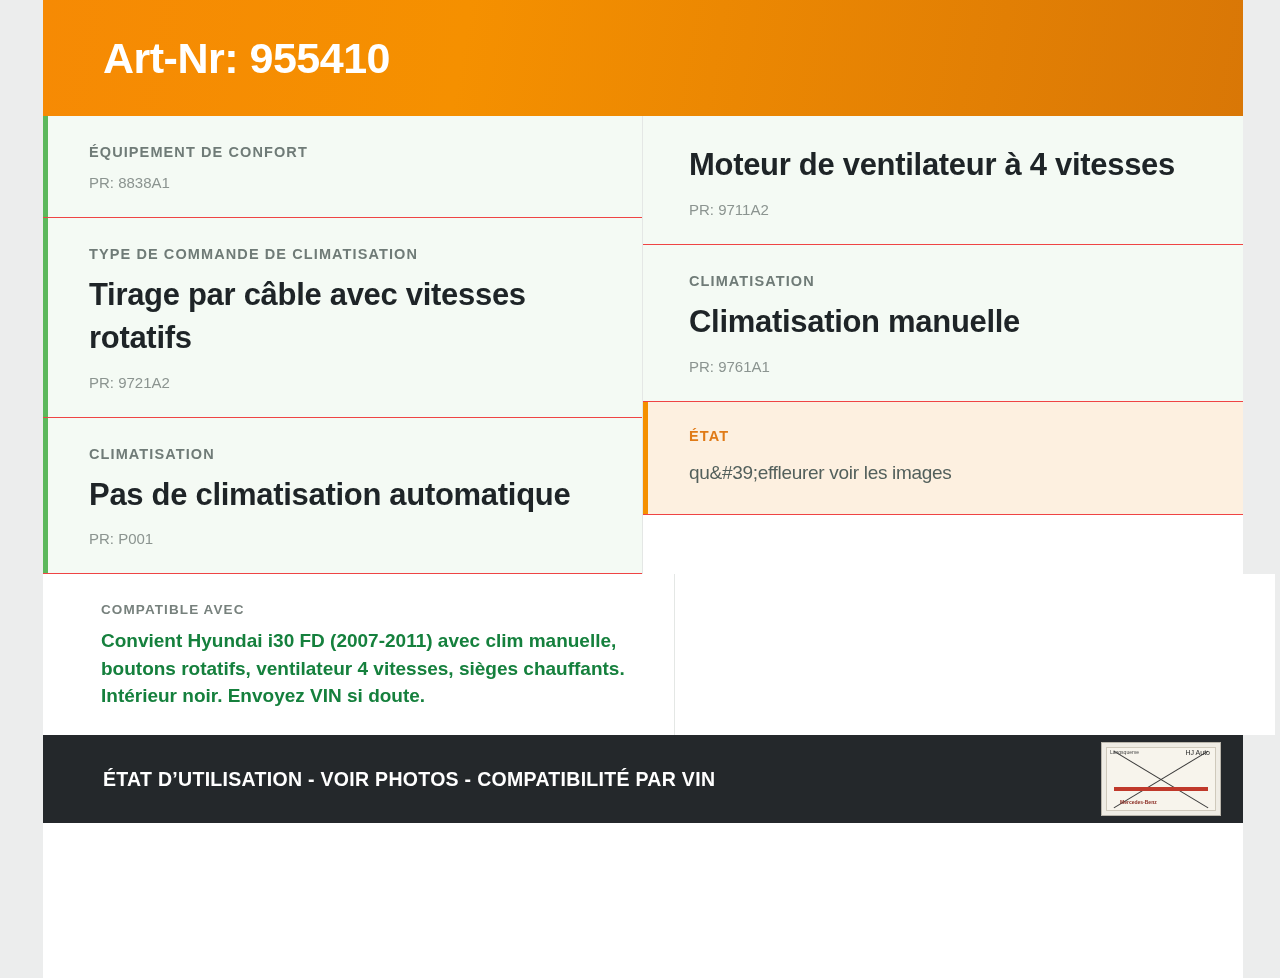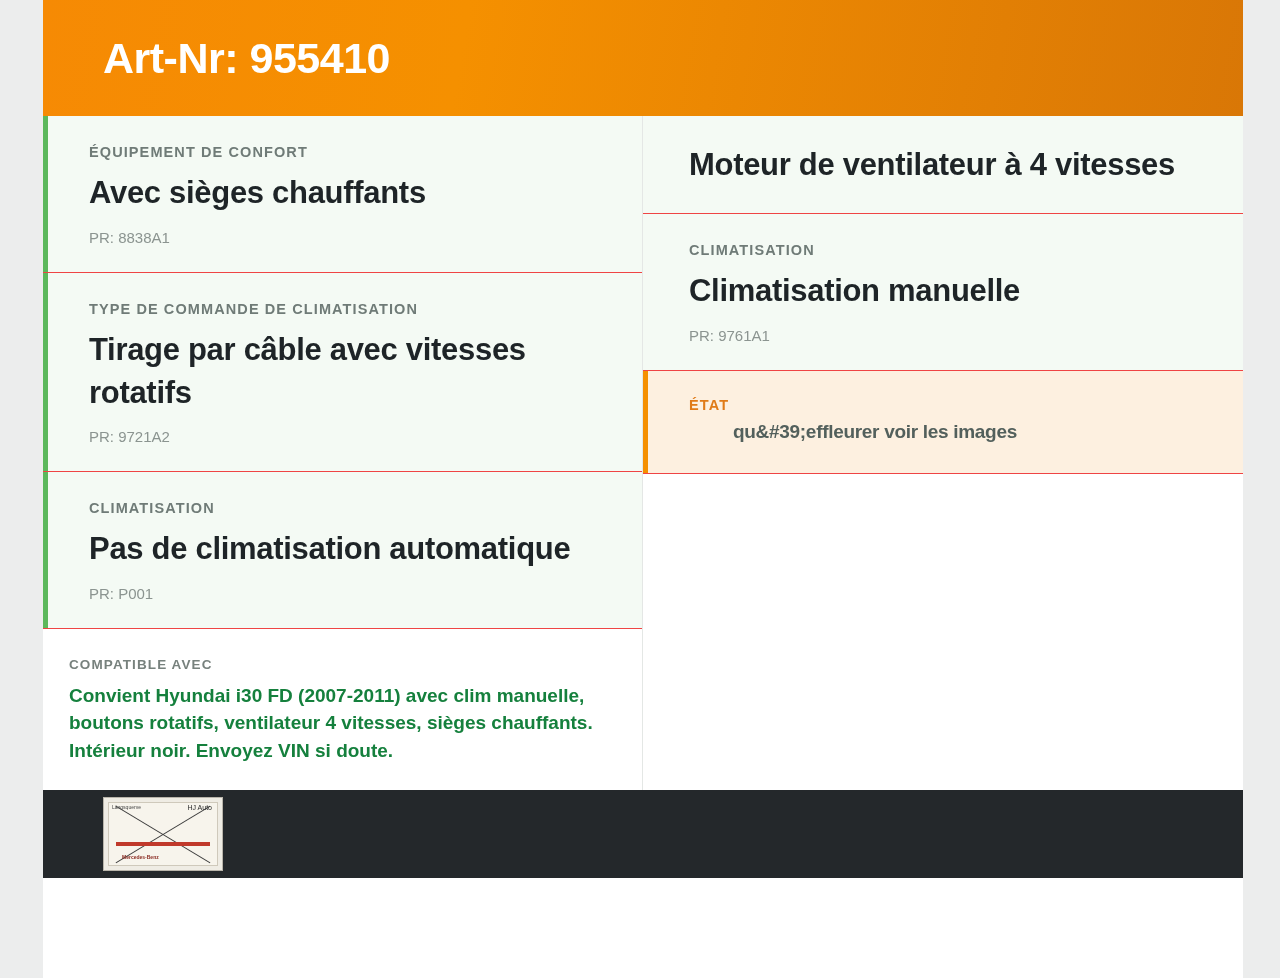--- a/index.html
+++ b/index.html
@@ -80,46 +80,46 @@
   .spec-label {
     font-size: 14.5px;
     font-weight: bold;
     letter-spacing: 1.1px;
     color: #6f7b77;
     text-transform: uppercase;
     margin-bottom: 12px;
   }
   .spec-label.orange {
     color: #e07b18;
-    margin-bottom: 6px;
+    margin-bottom: 16px;
   }
   .spec-value {
     font-size: 31px;
     font-weight: bold;
     color: #1e2427;
     line-height: 1.38;
     letter-spacing: -0.3px;
   }
   .spec-value.small {
     font-size: 19px;
-    font-weight: bold;
+    font-weight: normal;
     color: #53605c;
     line-height: 1.4;
-    margin-left: 44px;
   }
   .spec-pr {
     font-size: 15px;
     color: #8b9490;
     margin-top: 14px;
   }
   
   .compat-wrap {
     display: flex;
     width: 100%;
     box-sizing: border-box;
+    margin-left: 32px;
   }
   .compat {
     width: 50%;
     box-sizing: border-box;
     background: #ffffff;
     border-right: 1px solid #e4e7e5;
     padding: 28px 30px 26px 26px;
   }
   .compat-spacer {
     width: 50%;
@@ -205,21 +205,20 @@
   <div class="header">
     <div class="header-title">Art-Nr: 955410</div>
   </div>
 
   <div class="spec-grid">
 
     <div class="col col-left">
 
       <div class="spec-card accent-green">
         <div class="spec-label">ÉQUIPEMENT DE CONFORT</div>
-        <div class="spec-value">Avec sièges chauffants</div>
         <div class="spec-pr">PR: 8838A1</div>
       </div>
 
       <div class="spec-card accent-green">
         <div class="spec-label">TYPE DE COMMANDE DE CLIMATISATION</div>
         <div class="spec-value">Tirage par câble avec vitesses rotatifs</div>
         <div class="spec-pr">PR: 9721A2</div>
       </div>
 
       <div class="spec-card accent-green">
@@ -227,20 +226,21 @@
         <div class="spec-value">Pas de climatisation automatique</div>
         <div class="spec-pr">PR: P001</div>
       </div>
 
     </div>
 
     <div class="col">
 
       <div class="spec-card">
         <div class="spec-value">Moteur de ventilateur à 4 vitesses</div>
+        <div class="spec-pr">PR: 9711A2</div>
       </div>
 
       <div class="spec-card">
         <div class="spec-label">CLIMATISATION</div>
         <div class="spec-value">Climatisation manuelle</div>
         <div class="spec-pr">PR: 9761A1</div>
       </div>
 
       <div class="spec-card state accent-orange">
         <div class="spec-label orange">ÉTAT</div>
@@ -252,20 +252,21 @@
 
   <div class="compat-wrap">
     <div class="compat">
       <div class="compat-label">COMPATIBLE AVEC</div>
       <div class="compat-text">Convient Hyundai i30 FD (2007-2011) avec clim manuelle, boutons rotatifs, ventilateur 4 vitesses, sièges chauffants. Intérieur noir. Envoyez VIN si doute.</div>
     </div>
     <div class="compat-spacer"></div>
   </div>
 
   <div class="footer">
+    <div class="footer-text">ÉTAT D’UTILISATION - VOIR PHOTOS - COMPATIBILITÉ PAR VIN</div>
     <div class="footer-badge">
       <div class="badge-inner"></div>
       <div class="badge-x1"></div>
       <div class="badge-x2"></div>
       <div class="badge-txt t1">Längsquerve</div>
       <div class="badge-txt t2">HJ  Auto</div>
       <div class="badge-line l1"></div>
       <div class="badge-txt t3">Mercedes-Benz</div>
     </div>
   </div>

